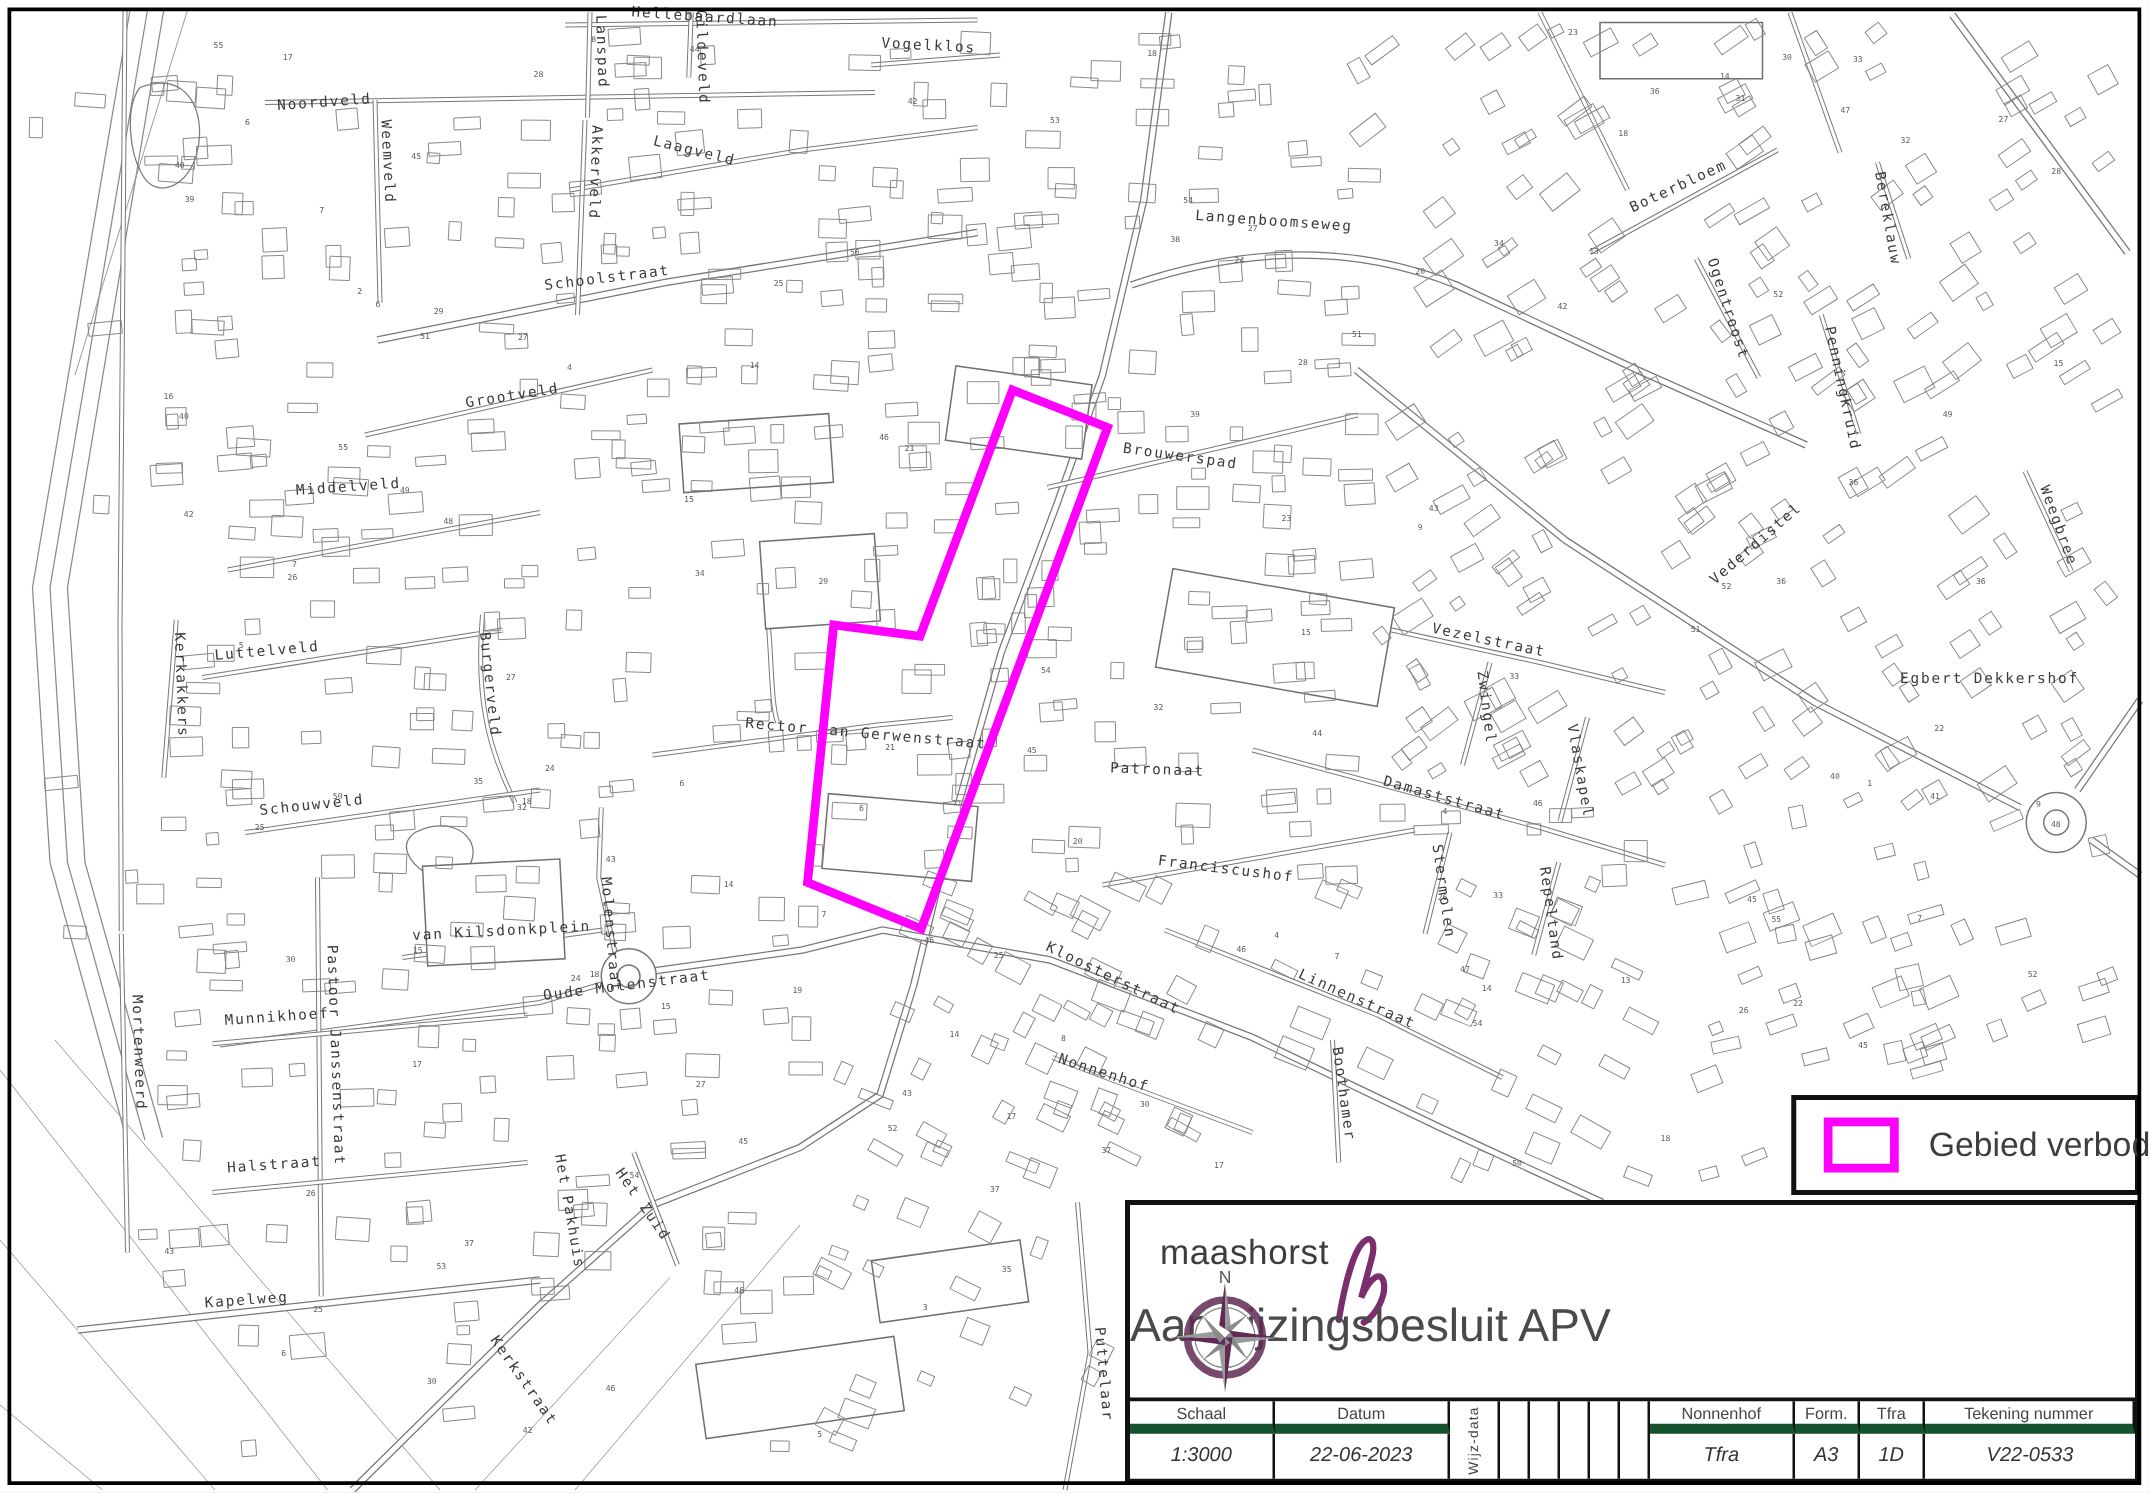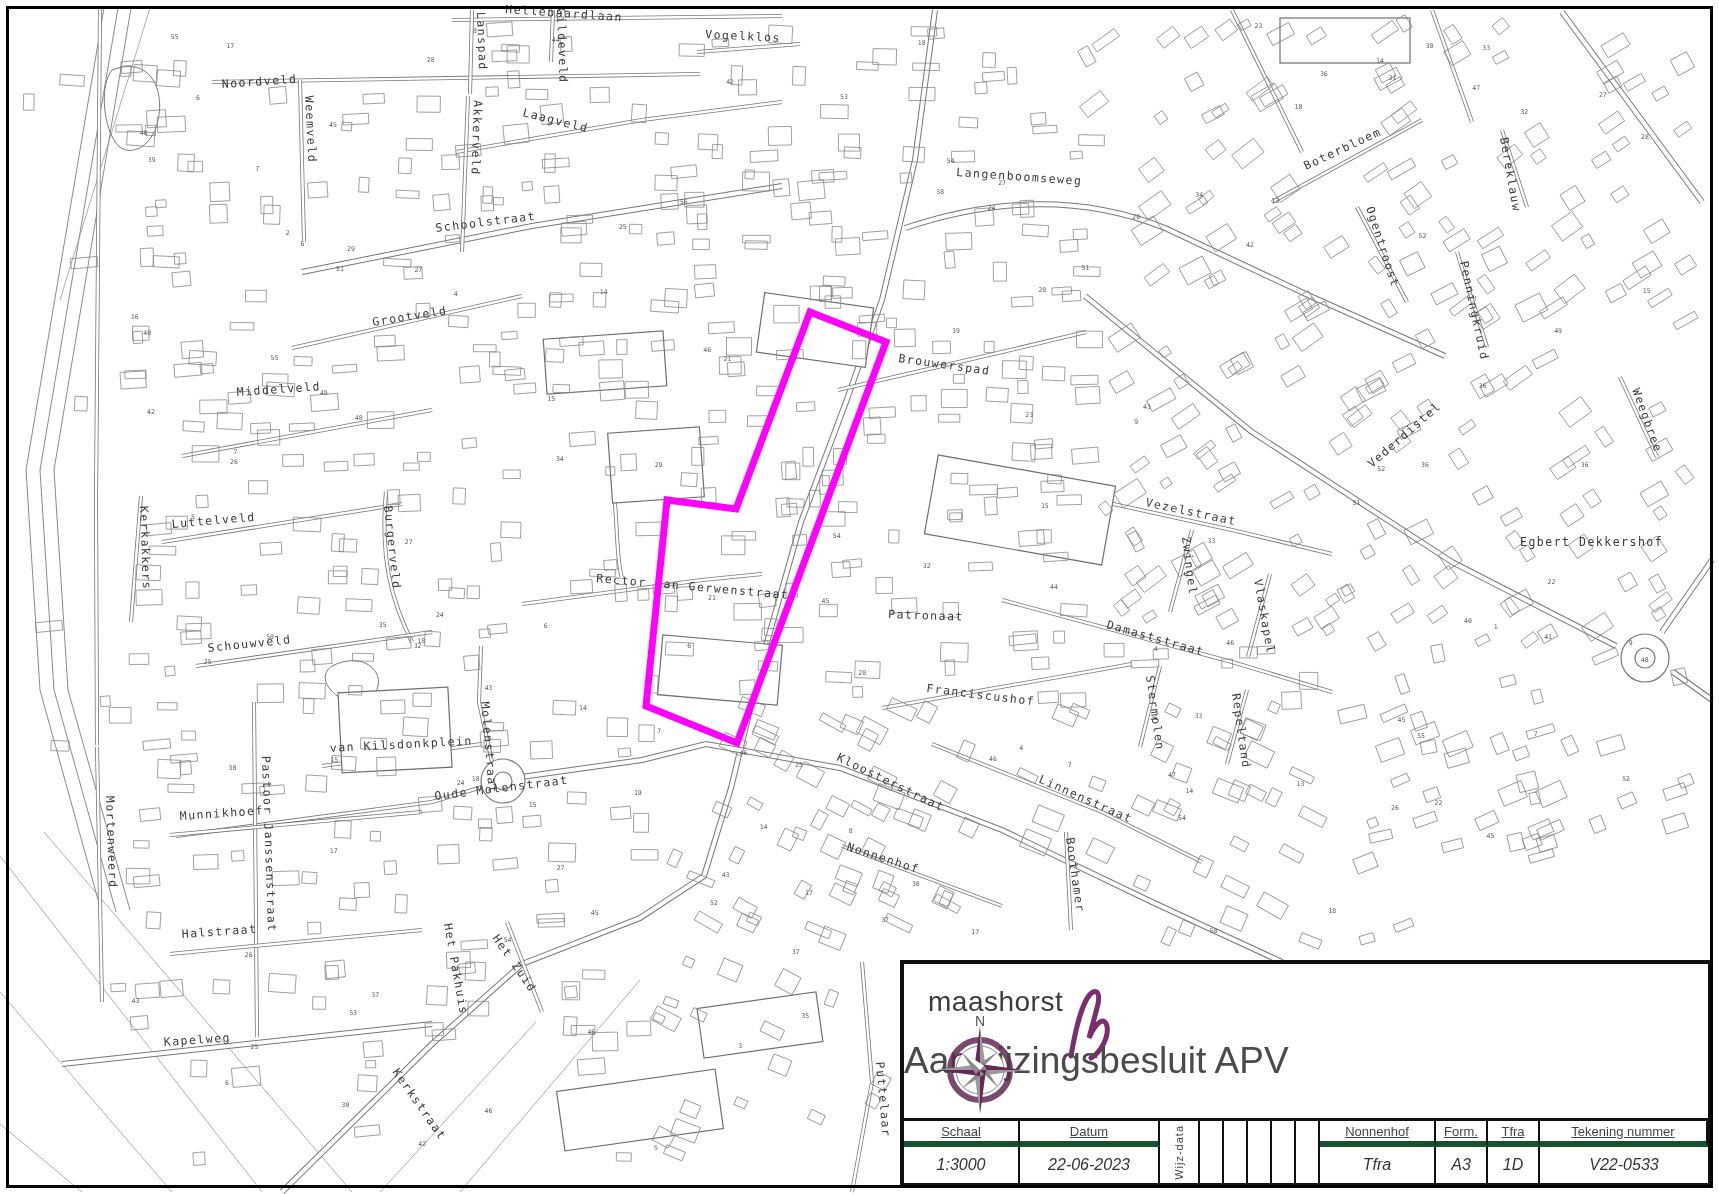--- a/index.html
+++ b/index.html
@@ -23,21 +23,21 @@
            letter-spacing:2px;color:#4a4a4a;}
   .tb-title{position:absolute;left:0;right:0;top:76px;font-size:37px;color:#4a4a4a;}
   .tb-sub{position:absolute;left:104px;top:132px;font-size:24px;color:#4a4a4a;white-space:nowrap;}
   .compass{position:absolute;left:30px;top:48px;}
   .tb-table{position:absolute;left:0;right:0;bottom:0;height:62px;display:grid;
             grid-template-columns:116px 140px 40px repeat(5,24px) 116px 52px 52px 1fr;
             grid-template-rows:26px 1fr;border-top:3px solid #111;}
   .tb-table>div{border-right:2px solid #111;display:flex;align-items:center;justify-content:center;
                 overflow:hidden;}
   .tb-table>div:last-child{border-right:none;border-radius:17px;}
-  .th{font-size:13px;color:#444;border-bottom:6px solid #14532d;text-decoration:underline;}
+  .th{font-size:13px;color:#444;border-bottom:8px solid #14532d;}
   .td{font-size:16px;color:#333;font-style:italic;}
   .span2{grid-row:1/3;}
   .vtext{writing-mode:vertical-rl;transform:rotate(180deg);font-size:11px;color:#444;
          letter-spacing:1px;}
   .c1{grid-column:1}.c2{grid-column:2}.c3{grid-column:3}.c4{grid-column:4}.c5{grid-column:5}
   .c6{grid-column:6}.c7{grid-column:7}.c8{grid-column:8}.c9{grid-column:9}.c10{grid-column:10}
   .c11{grid-column:11}.c12{grid-column:12}
   .r2{grid-row:2}
 </style>
 </head>
@@ -1170,20 +1170,24 @@
       <text x="0" y="0" transform="translate(444 924) rotate(80)" font-size="11.5" fill="#3a3a3a" letter-spacing="1.5" font-family="DejaVu Sans Mono,monospace">Het Pakhuis</text>
       <text x="0" y="0" transform="translate(492 938) rotate(55)" font-size="11.5" fill="#3a3a3a" letter-spacing="1.5" font-family="DejaVu Sans Mono,monospace">Het Zuid</text>
       <text x="0" y="0" transform="translate(164 1046) rotate(-4)" font-size="11.5" fill="#3a3a3a" letter-spacing="1.5" font-family="DejaVu Sans Mono,monospace">Kapelweg</text>
       <text x="0" y="0" transform="translate(392 1072) rotate(55)" font-size="11.5" fill="#3a3a3a" letter-spacing="1.5" font-family="DejaVu Sans Mono,monospace">Kerkstraat</text>
       <text x="0" y="0" transform="translate(876 1062) rotate(85)" font-size="11.5" fill="#3a3a3a" letter-spacing="1.5" font-family="DejaVu Sans Mono,monospace">Puttelaar</text>
       <polygon points="810,312 886,342 737,743 646,706 667,500 736,509" fill="none" stroke="#ff00ff" stroke-width="7" stroke-linejoin="miter"></polygon>
     </svg>
 
   <div class="frame"></div>
 
+  <div class="legend">
+    <div class="swatch"></div>
+    <div class="lbl">Gebied verbod</div>
+  </div>
 
   <div class="tblock">
     <div class="tb-logo">
       <span class="word">maashorst</span>
       <svg width="52" height="78" viewBox="0 0 52 78">
         <path d="M8,70 C14,34 22,10 30,6 C36,3 37,12 34,22 L26,52 C34,34 42,31 44,40 C46,51 38,66 28,72" fill="none" stroke="#7c2d6e" stroke-width="5" stroke-linecap="round"></path>
       </svg>
     </div>
     <div class="tb-title">Aanwijzingsbesluit APV</div>
 

